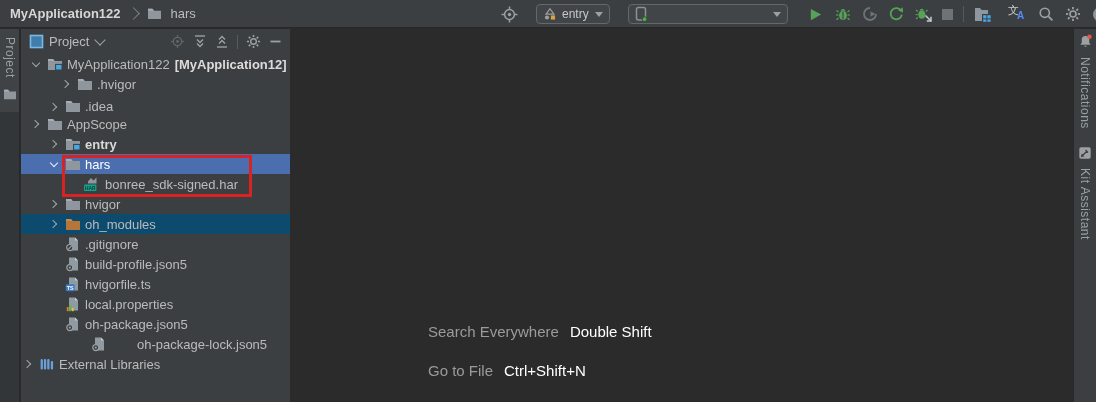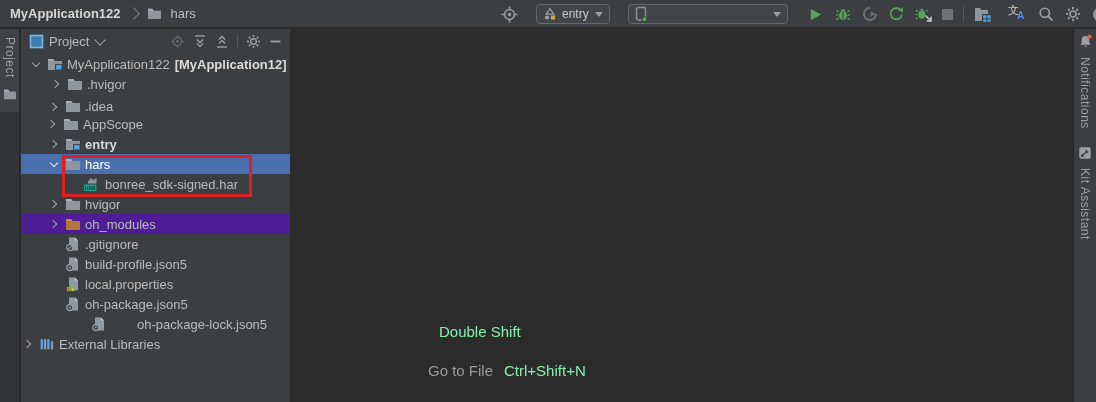--- a/index.html
+++ b/index.html
@@ -30,41 +30,41 @@
   
   .project-panel{position:absolute;left:21px;top:29px;width:269px;bottom:0;background:#3c3f41;}
   .panel-header{height:25px;display:flex;align-items:center;padding:0 8px 0 8px;gap:5px;
                 color:#bbbbbb;font-size:13px;}
   .ph-chev{width:7px;height:7px;border-right:1.4px solid #9da0a3;border-bottom:1.4px solid #9da0a3;
            transform:rotate(45deg);margin:-3px 0 0 2px;}
   .ph-actions{margin-left:auto;display:flex;align-items:center;gap:8px;}
   .tree{position:absolute;left:0;right:0;top:25px;bottom:0;font-size:13px;color:#bbbbbb;overflow:hidden;}
   .tree-row{height:20px;display:flex;align-items:center;white-space:nowrap;cursor:default;}
   .tree-row.selected{background:#4b6eaf;color:#ffffff;}
-  .tree-row.olive{background:#4c1d95;}
+  .tree-row.olive{background:#0c4a6e;}
   .chev{width:14px;height:14px;flex:0 0 14px;margin-right:4px;position:relative;}
   .chev.right::before,.chev.down::before{content:"";position:absolute;width:5px;height:5px;
      border-right:1.6px solid #9fa6ac;border-bottom:1.6px solid #9fa6ac;}
   .chev.right::before{top:3.5px;left:3px;transform:rotate(-45deg);}
   .chev.down::before{top:2.5px;left:4px;transform:rotate(45deg);}
   .selected .chev.down::before{border-color:#eaf1f8;}
   .ticon{width:16px;height:16px;flex:0 0 16px;margin-right:4px;display:flex;align-items:center;}
   .ticon.wide{flex-basis:18px;width:18px;}
   .trow-label.bold{font-weight:bold;color:#d9d9d9;}
   .selected .trow-label{color:#fff;}
   .trow-suffix{font-weight:bold;color:#dcdcdc;margin-left:5px;}
   
   .annotation-box{position:absolute;left:62px;top:155px;width:190px;height:42px;
                   border:3px solid #da2222;box-sizing:border-box;z-index:6;pointer-events:none;}
   
   .editor{position:absolute;left:291px;top:29px;right:24px;bottom:0;background:#2b2b2b;}
   .hints{position:absolute;left:428px;top:320px;font-size:15px;}
   .hint-line{height:22px;margin-bottom:17px;display:flex;align-items:center;}
   .hint-label{color:#9b9b9b;}
-  .hint-key{color:#86efac;margin-left:11px;}
+  .hint-key{color:#ffffff;margin-left:11px;}
   
   .right-stripe{position:absolute;right:0;top:29px;width:23px;bottom:0;background:#3c3f41;
                 border-left:1px solid #282828;box-sizing:border-box;display:flex;flex-direction:column;
                 align-items:center;padding-top:5px;}
   .rstripe-btn{display:flex;flex-direction:column;align-items:center;gap:4px;}
   .rstripe-btn + .rstripe-btn{margin-top:17px;}
 </style>
 </head>
 <body>
 
@@ -303,41 +303,41 @@
           <span class="ticon">
             <svg width="16" height="16" viewBox="0 0 16 16">
               <path fill="#8f969e" d="M1 3h5l1.6 2H15v9H1z"></path>
               <path fill="#a6adb4" d="M1 3h5l1.6 2H1z"></path>
               <rect x="8.6" y="8.4" width="6.4" height="5.6" fill="#47a7e8" stroke="#3c3f41" stroke-width="1"></rect>
             </svg>
           </span>
           <span class="trow-label">MyApplication122</span>
           <span class="trow-suffix">[MyApplication12]</span>
         </div>
-        <div class="tree-row" style="padding-left: 28px;">
+        <div class="tree-row" style="padding-left: 38px;">
           <span class="chev right"></span>
           <span class="ticon">
             <svg width="16" height="16" viewBox="0 0 16 16">
               <path fill="#8f969e" d="M1 3h5l1.6 2H15v9H1z"></path>
               <path fill="#a6adb4" d="M1 3h5l1.6 2H1z"></path>
             </svg>
           </span>
           <span class="trow-label">.hvigor</span>
         </div>
         <div class="tree-row" style="padding-left: 26px; align-items: flex-end;">
           <span class="chev right"></span>
           <span class="ticon">
             <svg width="16" height="16" viewBox="0 0 16 16">
               <path fill="#8f969e" d="M1 3h5l1.6 2H15v9H1z"></path>
               <path fill="#a6adb4" d="M1 3h5l1.6 2H1z"></path>
             </svg>
           </span>
           <span class="trow-label">.idea</span>
         </div>
-        <div class="tree-row" style="padding-left: 24px; align-items: center;">
+        <div class="tree-row" style="padding-left: 8px; align-items: center;">
           <span class="chev right"></span>
           <span class="ticon">
             <svg width="16" height="16" viewBox="0 0 16 16">
               <path fill="#8f969e" d="M1 3h5l1.6 2H15v9H1z"></path>
               <path fill="#a6adb4" d="M1 3h5l1.6 2H1z"></path>
             </svg>
           </span>
           <span class="trow-label">AppScope</span>
         </div>
         <div class="tree-row" style="padding-left: 26px;">
@@ -408,20 +408,32 @@
           <span class="chev"></span>
           <span class="ticon">
             <svg width="16" height="16" viewBox="0 0 16 16">
               <path fill="#909aa2" d="M4 1.5h6l3 3V14.5H4z"></path>
               <path fill="#c3cad0" d="M10 1.5l3 3h-3z"></path>
               <circle cx="4.8" cy="11.6" r="3" fill="#3c3f41" stroke="#9aa0a3" stroke-width="1.2"></circle>
               <circle cx="4.8" cy="11.6" r="1.1" fill="#9aa0a3"></circle>
             </svg>
           </span>
           <span class="trow-label">build-profile.json5</span>
+        </div>
+        <div class="tree-row" style="padding-left: 26px;">
+          <span class="chev"></span>
+          <span class="ticon">
+            <svg width="16" height="16" viewBox="0 0 16 16">
+              <path fill="#909aa2" d="M4 1.5h6l3 3V14.5H4z"></path>
+              <path fill="#c3cad0" d="M10 1.5l3 3h-3z"></path>
+              <rect x="0.8" y="8.2" width="8.8" height="7" rx="1" fill="#3b7bc0"></rect>
+              <text x="5.2" y="13.7" text-anchor="middle" font-size="5.4" font-weight="bold" fill="#ffffff" font-family="Liberation Sans, sans-serif">TS</text>
+            </svg>
+          </span>
+          <span class="trow-label">hvigorfile.ts</span>
         </div>
         <div class="tree-row" style="padding-left: 26px;">
           <span class="chev"></span>
           <span class="ticon">
             <svg width="16" height="16" viewBox="0 0 16 16">
               <path fill="#909aa2" d="M4 1.5h6l3 3V14.5H4z"></path>
               <path fill="#c3cad0" d="M10 1.5l3 3h-3z"></path>
               <rect x="1.8" y="11" width="1.9" height="4.2" fill="#d9822b"></rect>
               <rect x="4.3" y="9" width="1.9" height="6.2" fill="#62b543"></rect>
               <rect x="6.8" y="12" width="1.9" height="3.2" fill="#e3c52e"></rect>
@@ -466,20 +478,21 @@
             </svg>
           </span>
           <span class="trow-label">External Libraries</span>
         </div>
       </div>
   </section>
 
   <section class="editor"></section>
   <div class="hints">
     <div class="hint-line">
+      <span class="hint-label">Search Everywhere</span>
       <span class="hint-key">Double Shift</span>
     </div>
     <div class="hint-line">
       <span class="hint-label">Go to File</span>
       <span class="hint-key">Ctrl+Shift+N</span>
     </div>
   </div>
 
   <aside class="right-stripe">
     <div class="rstripe-btn">

